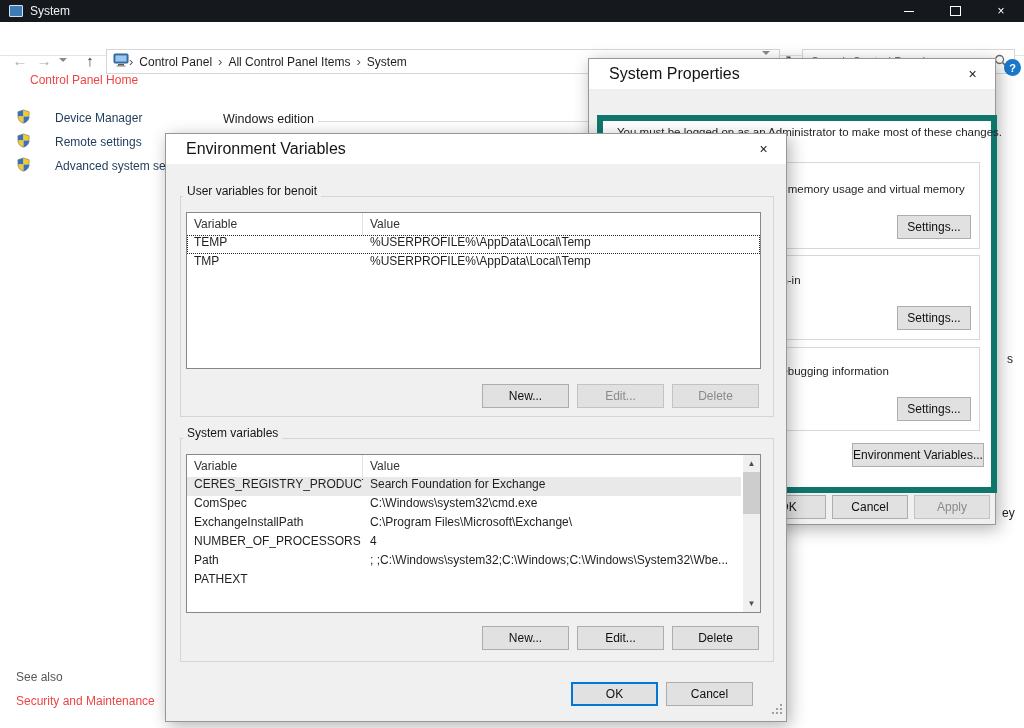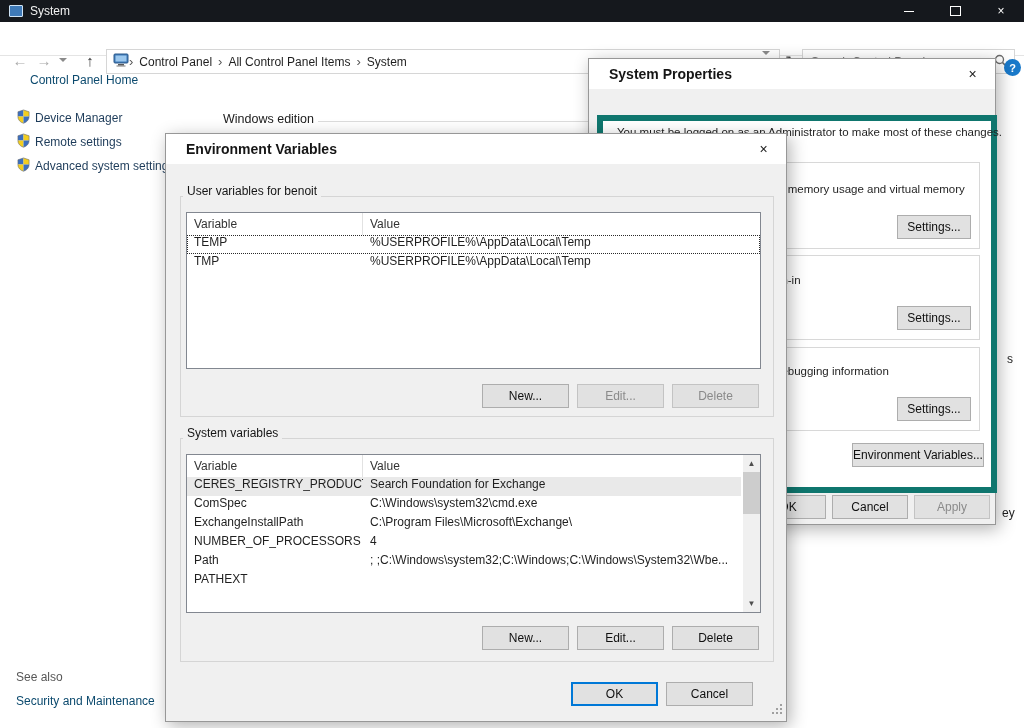--- a/index.html
+++ b/index.html
@@ -31,36 +31,36 @@
   .refresh-btn{position:absolute;left:781px;top:27px;width:20px;height:23px;display:flex;align-items:center;
                justify-content:center;color:#444;font-size:14px;}
   .search-box{position:absolute;left:802px;top:27px;width:211px;height:23px;border:1px solid #d6d6d6;
               display:flex;align-items:center;background:#fff;}
   .search-box input{flex:1;border:none;outline:none;font-family:"Liberation Sans",sans-serif;font-size:12px;
                     padding:0 0 0 8px;color:#333;background:transparent;}
   .search-box input::placeholder{color:#757575;}
   .mag{margin-right:7px;}
 
   
-  .side-link{position:absolute;font-size:12px;color:#0c4a6e;cursor:default;}
-  .side-item{position:absolute;left:16px;display:flex;align-items:center;gap:4px;font-size:12px;color:#1e3c5a;}
+  .side-link{position:absolute;font-size:12px;color:#ef4444;cursor:default;}
+  .side-item{position:absolute;left:16px;display:flex;align-items:center;gap:24px;font-size:12px;color:#1e3c5a;}
   .see-also{position:absolute;left:16px;color:#575757;font-size:12px;}
 
   
   .page-heading{position:absolute;left:223px;top:79px;font-size:16px;color:#0066b4;}
   .section-label{position:absolute;left:223px;top:112px;font-size:12.5px;color:#202020;}
   .section-rule{position:absolute;left:318px;top:121px;width:672px;height:1px;background:#dcdcdc;}
   .frag{position:absolute;font-size:12px;color:#1f1f1f;}
   .help-btn{position:absolute;left:1004px;top:59px;width:17px;height:17px;border-radius:50%;background:#1979ca;
             color:#fff;font-size:11px;font-weight:bold;display:flex;align-items:center;justify-content:center;}
 
   
   .dialog{position:absolute;background:#f0f0f0;border:1px solid #979797;box-shadow:3px 4px 16px rgba(0,0,0,0.3);}
   .dlg-titlebar{position:absolute;left:0;top:0;right:0;height:30px;background:#ffffff;display:flex;align-items:center;}
-  .dlg-title{margin-left:20px;font-size:14px;color:#151515;font-weight:bold;}
+  .dlg-title{margin-left:20px;font-size:16px;color:#151515;}
   .dlg-close{position:absolute;right:0;top:0;width:45px;height:30px;display:flex;align-items:center;
              justify-content:center;font-size:14px;color:#1a1a1a;}
 
   .btn{position:absolute;background:#e1e1e1;border:1px solid #adadad;font-family:"Liberation Sans",sans-serif;
        font-size:12px;color:#101010;display:flex;align-items:center;justify-content:center;}
   .btn.default{border:1px solid #0078d7;box-shadow:inset 0 0 0 1px #0078d7;}
   .btn.disabled{color:#8a8a8a;border-color:#c3c3c3;}
 
   
   .sysprops{left:588px;top:58px;width:406px;height:465px;z-index:10;}

